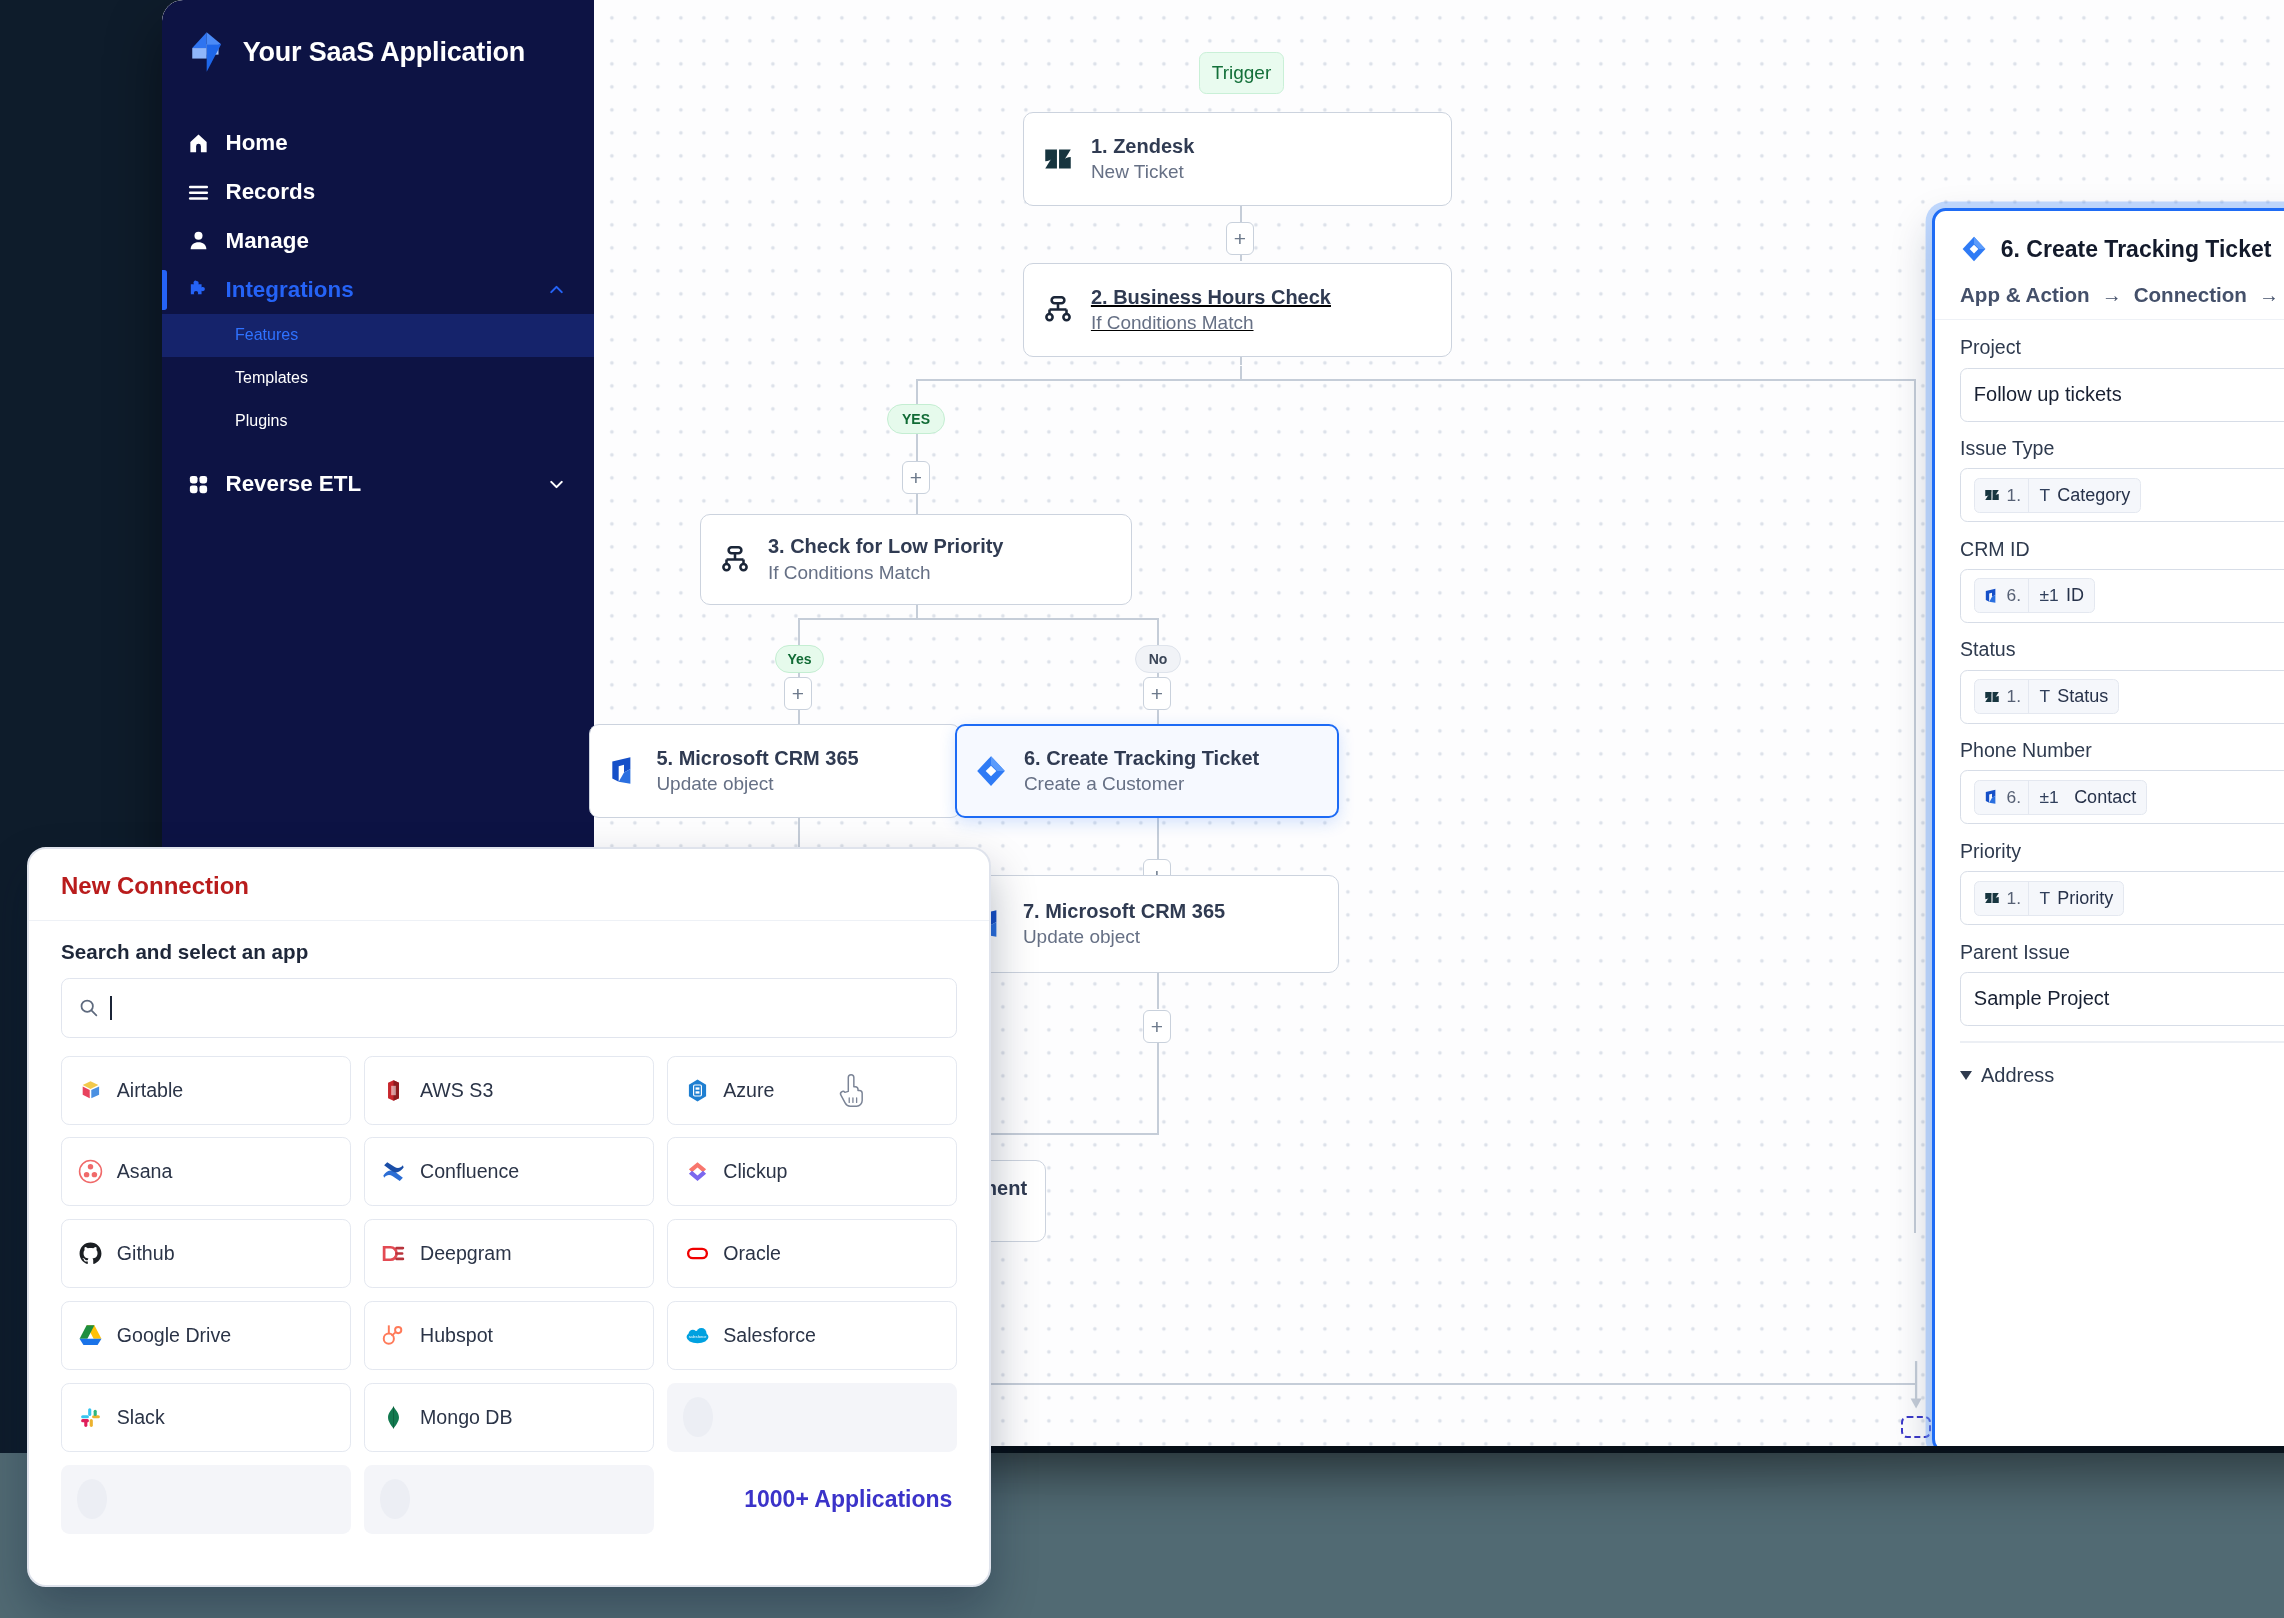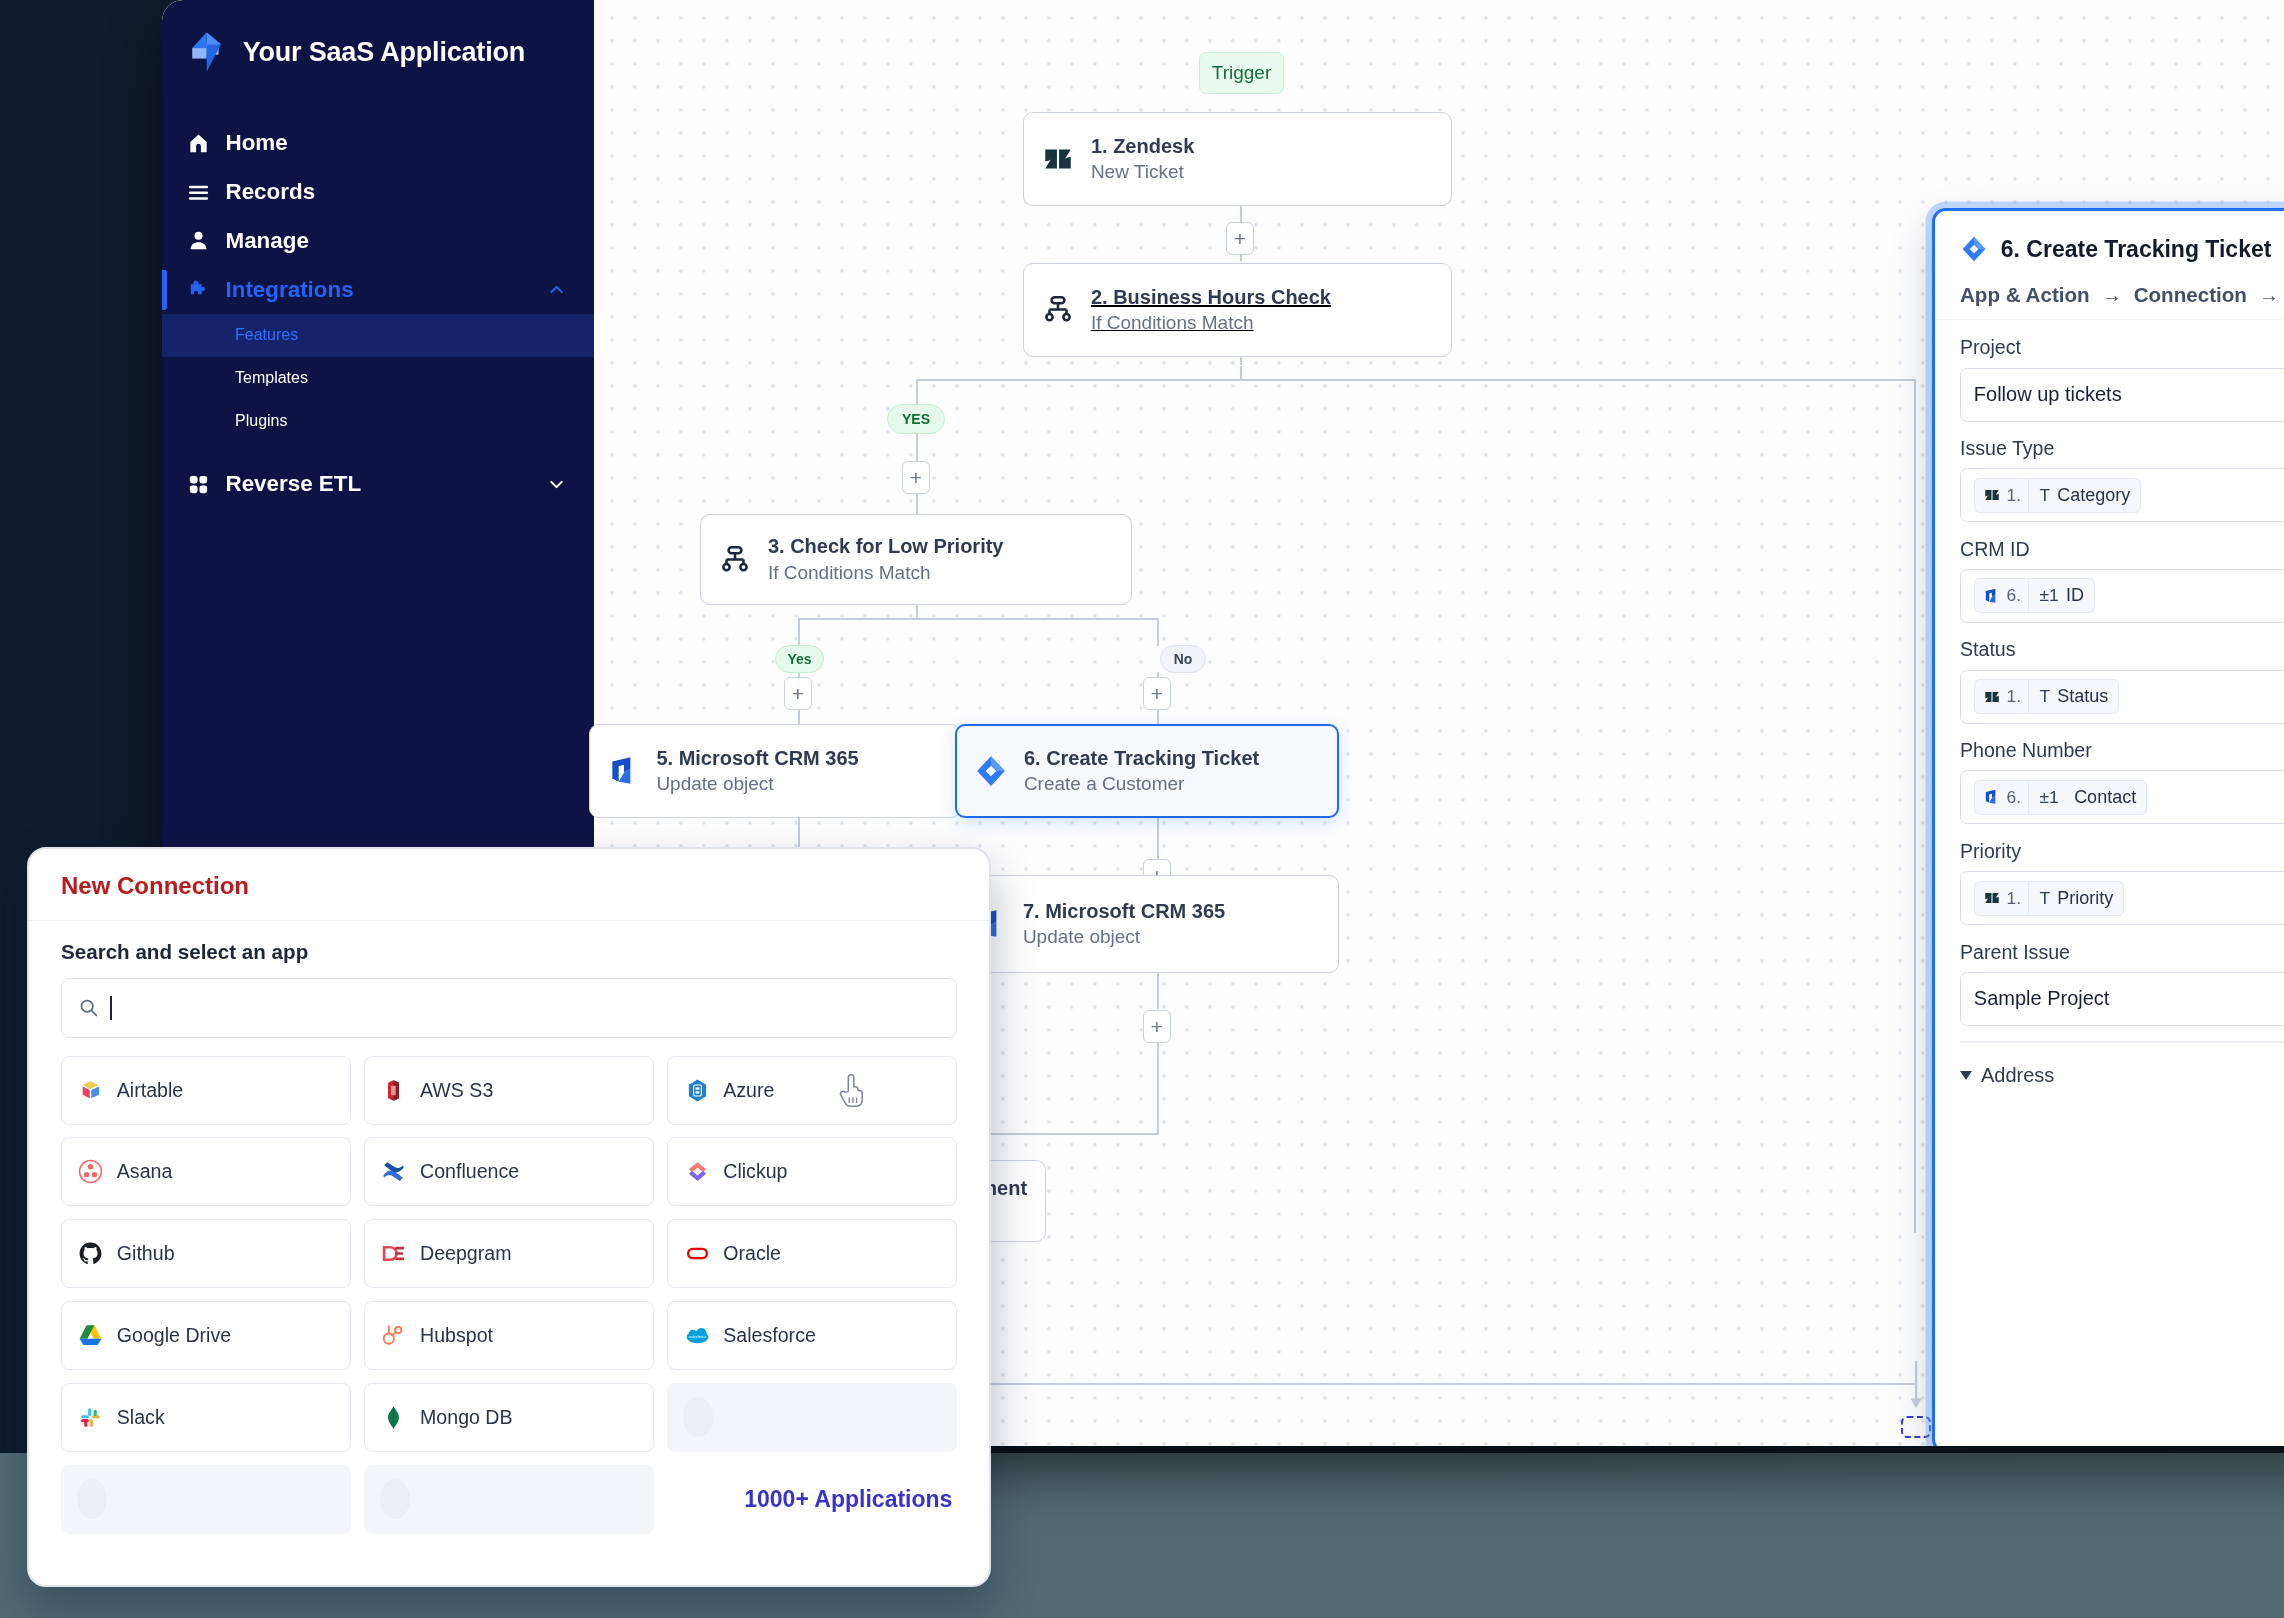--- a/index.html
+++ b/index.html
@@ -101,21 +101,21 @@
     border: 1.4px solid #c9d1dc; border-radius: 6px; background: #fff;
     display: flex; align-items: center; justify-content: center;
     color: #6d7a8c; font-size: 21px; line-height: 1; cursor: pointer;
   }
   .pill {
     position: absolute; border-radius: 15px; font-size: 14px; font-weight: 700;
     display: flex; align-items: center; justify-content: center;
     padding: 0 3px; white-space: nowrap;
   }
   .pill.green { background: #e6faec; border: 1.4px solid #c4eed2; color: #116b35; }
-  .pill.grey  { background: #f1f3f7; border: 1.4px solid #dfe4ec; color: #3b4658; margin-left: 25px; }
+  .pill.grey  { background: #f1f3f7; border: 1.4px solid #dfe4ec; color: #3b4658; }
   .trigger-pill {
     position: absolute; background: #e9fbef; border: 1.4px solid #c9f0d7;
     border-radius: 7.3px; color: #14703a; font-size: 19px; font-weight: 400;
     display: flex; align-items: center; justify-content: center;
   }
   .drop-slot {
     position: absolute; border: 2.3px dashed #3b38c9; border-radius: 6.4px;
     width: 30px; height: 22px;
   }
 

